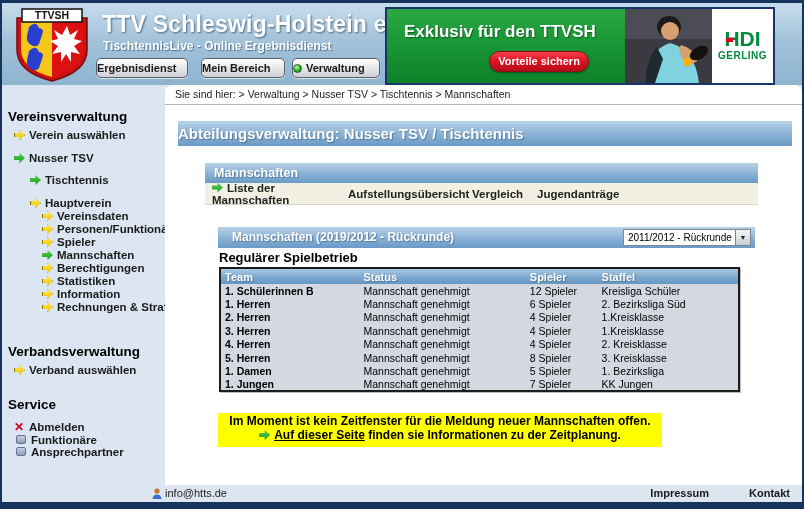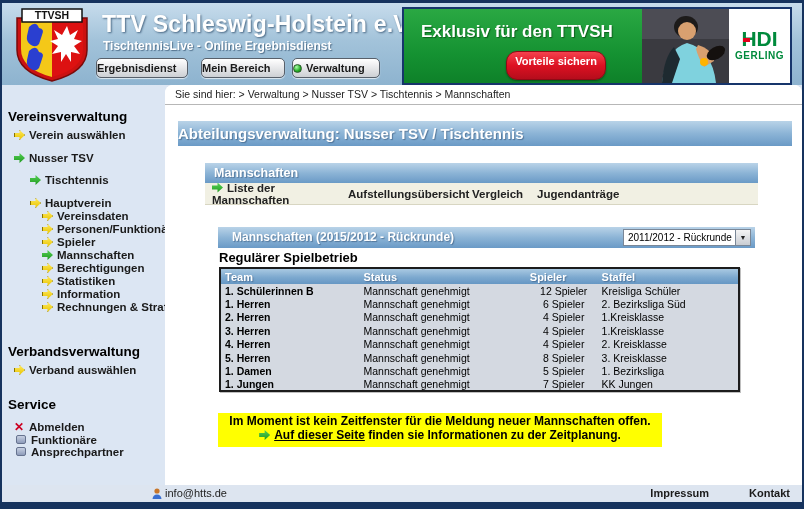--- a/index.html
+++ b/index.html
@@ -23,26 +23,26 @@
     text-shadow:1px 1px 1px rgba(50,80,110,.7); }
   .navbtn { position:absolute; top:55px; height:20px; border:1px solid #58606a; border-radius:5px;
     background:linear-gradient(180deg,#ffffff 0%,#e9eaec 45%,#cdd0d4 100%);
     font-size:11px; font-weight:bold; color:#1a1a1a; text-align:left; line-height:18px;
     box-shadow:0 1px 1px rgba(255,255,255,.7); cursor:pointer; }
   .navbtn .led { display:inline-block; width:9px; height:9px; border-radius:50%; margin-right:4px;
     background:radial-gradient(circle at 35% 30%, #aaffaa, #22aa22 60%, #117711); border:1px solid #2a5a2a;
     vertical-align:-1px; }
 
   
-  .ad { position:absolute; left:400px; top:4px; width:390px; height:78px; border:2px solid #17356b; display:flex;align-items:center; }
+  .ad { position:absolute; left:383px; top:4px; width:390px; height:78px; border:2px solid #17356b; display:flex;align-items:center; }
   .ad-green { position:relative; width:238px; height:100%;
     background:linear-gradient(180deg,#2aa843 0%,#159232 60%,#0e8129 100%); }
   .ad-head { position:absolute; left:17px; top:13px; font-size:17px; font-weight:bold; color:#fff;
     text-shadow:1px 1px 1px rgba(0,60,10,.6); }
-  .ad-cta { position:absolute; left:102px; top:42px; width:100px; height:29px; border-radius:11px;
+  .ad-cta { position:absolute; left:102px; top:42px; width:100px; height:21px; border-radius:11px;
     background:linear-gradient(180deg,#f4424e 0%,#dd1122 50%,#b50d1c 100%); border:1px solid #8f0a15;
     color:#fff; font-size:11px; font-weight:bold; text-align:center; line-height:19px; cursor:pointer;
     box-shadow:0 1px 2px rgba(0,0,0,.4); }
   .ad-photo { width:87px; height:100%; }
   .ad-brand { position:relative; width:61px; height:100%; background:#fff; text-align:center; }
   .hdi { position:relative; display:inline-block; margin-top:20px; font-size:21px; font-weight:bold; color:#008a3c; letter-spacing:0; line-height:20px;}
   .hdi-red { position:absolute; left:2px; top:9px; width:7px; height:4px; background:#e2001a; }
   .gerling { font-size:10px; font-weight:bold; color:#008a3c; letter-spacing:.5px; line-height:11px; }
 
   
@@ -90,21 +90,21 @@
   .tbl-heading { position:absolute; left:54px; top:165px; font-size:13px; font-weight:bold; color:#000; }
   table.teams { position:absolute; left:54px; top:182px; width:521px; border-collapse:collapse;
     border:2px solid #1c1c1c; box-shadow:1px 1px 0 rgba(0,0,0,.25); }
   table.teams th { height:16px; background:linear-gradient(180deg,#a9c9e2 0%,#7da9cf 55%,#6697c4 100%);
     color:#fff; font-size:11px; font-weight:bold; text-align:left; padding:0 0 0 4px;
     text-shadow:1px 1px 1px rgba(60,90,125,.6); }
   table.teams td { height:13.4px; background:#d4d9e1; font-size:10.5px; color:#000; padding:0 0 0 4px;
     line-height:12px; white-space:nowrap; }
   td.team, th.c-team { font-weight:bold; }
   .c-team{width:140px;} .c-status{width:167px;} .c-spieler{width:72px;} .c-staffel{width:142px;}
-  td.spieler, th.c-spieler { text-align:center; padding:0; }
+  td.spieler, th.c-spieler { text-align:left; padding:0; }
 
   .notice { position:absolute; left:53px; top:328px; width:444px; height:34px; background:#ffff00;
     text-align:center; font-size:12px; font-weight:bold; color:#000; padding-top:1px; }
   .notice .l2 { margin-top:0px; }
   .notice a { color:#000; text-decoration:underline; cursor:pointer; }
   .notice .arr { vertical-align:-1px; }
 
   
   .footer { position:absolute; left:2px; top:485px; width:800px; height:17px; background:#dde5f0; }
   .f-mail { position:absolute; left:150px; top:2px; font-size:11px; color:#222; cursor:pointer; }
@@ -194,21 +194,21 @@
       <div class="panel-head bluebar">Mannschaften</div>
       <div class="panel-menu">
         <span class="pm-item pm-1"><span class="arr green"></span><span>Liste der Mannschaften</span></span>
         <span class="pm-item pm-2">Aufstellungsübersicht</span>
         <span class="pm-item pm-3">Vergleich</span>
         <span class="pm-item">Jugendanträge</span>
       </div>
     </div>
 
     <div class="season-bar bluebar">
-      <span>Mannschaften (2015/2012 - Rückrunde)</span>
+      <span>Mannschaften (2019/2012 - Rückrunde)</span>
       <span class="select">
         <span class="val">2011/2012 - Rückrunde</span>
         <span class="btn">▼</span>
       </span>
     </div>
 
     <div class="tbl-heading">Regulärer Spielbetrieb</div>
 
     <table class="teams">
       <thead>

